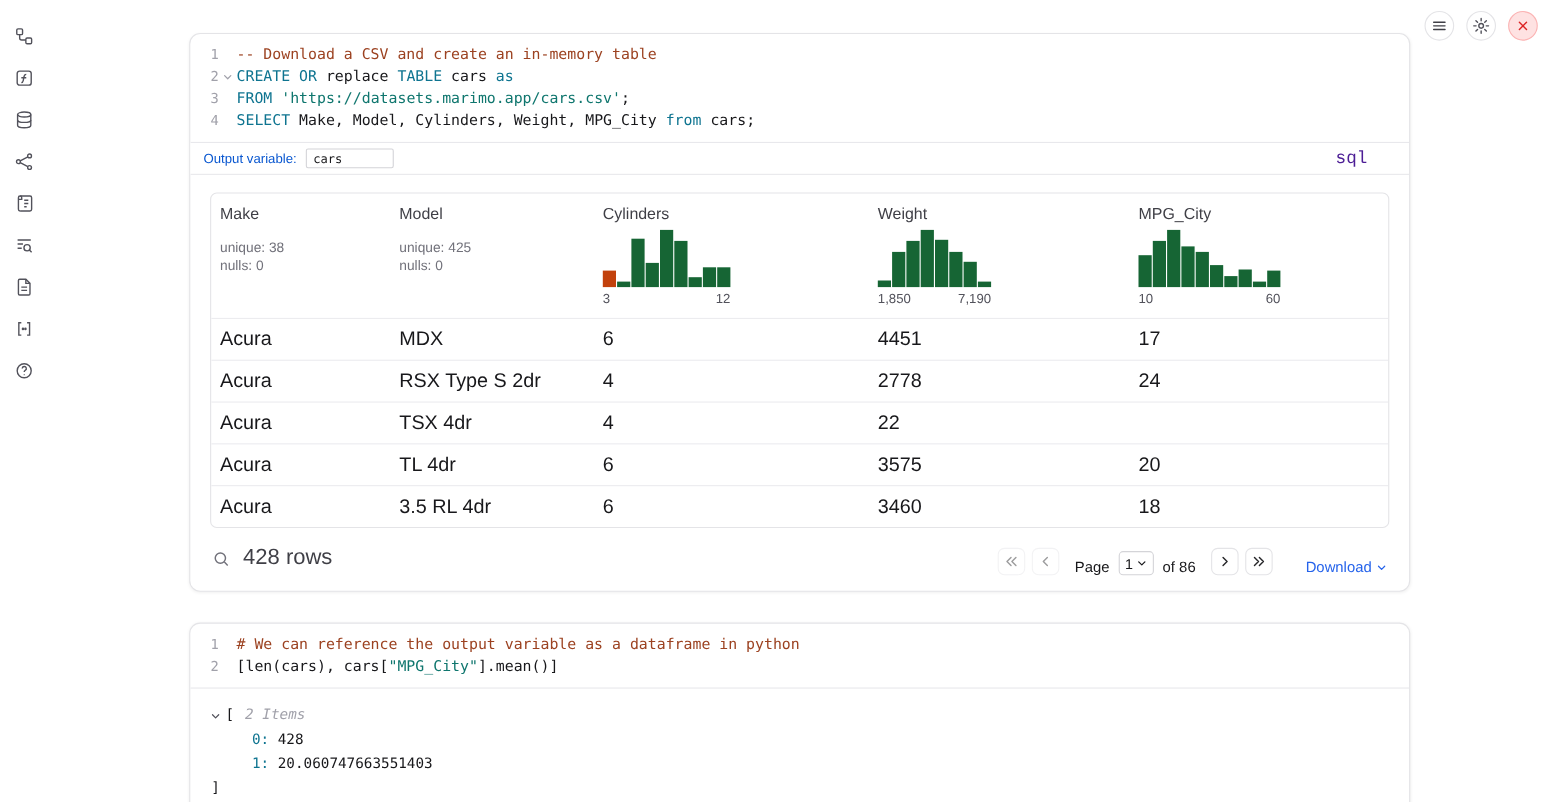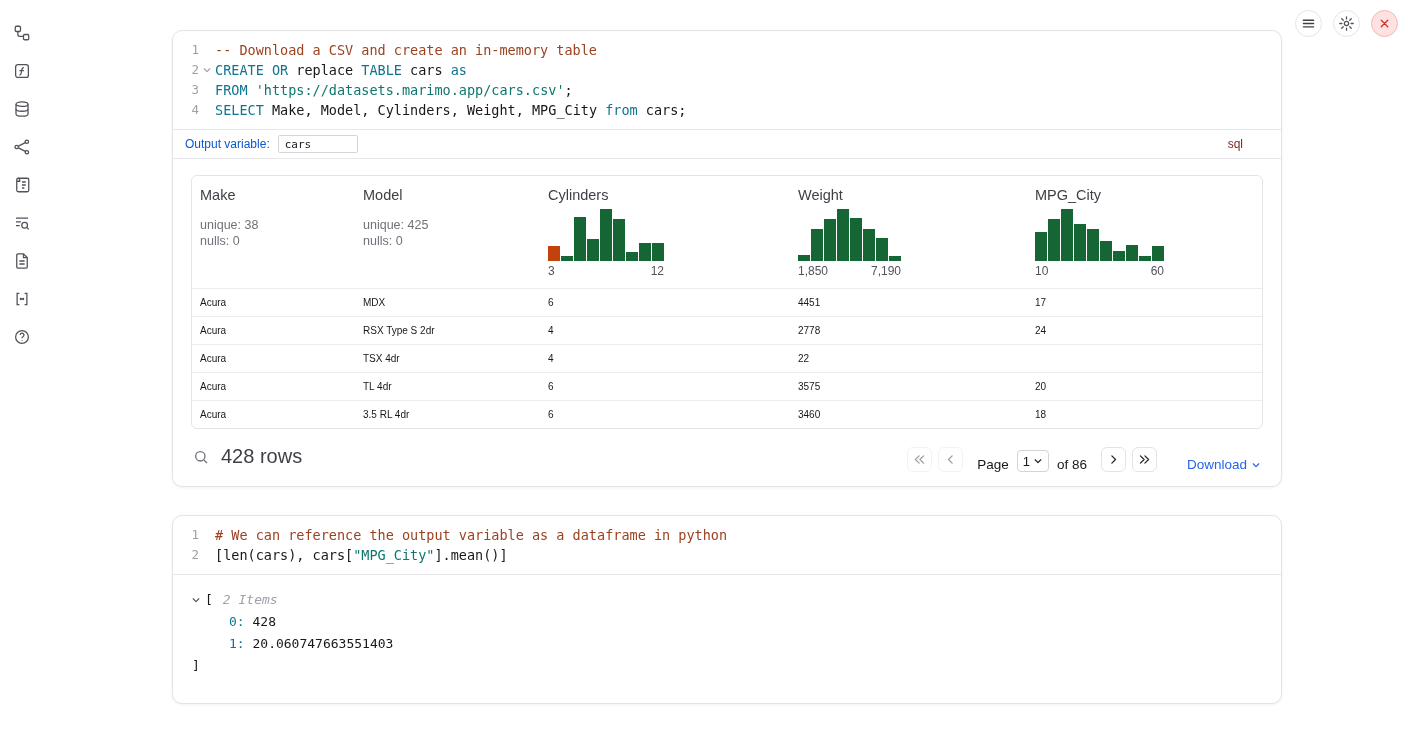--- a/index.html
+++ b/index.html
@@ -27,35 +27,35 @@
   .fold{width:16px;flex:none;display:flex;align-items:center;justify-content:center;color:#a1a1aa}
   .tok-kw{color:#0e7490}
   .tok-comment{color:#9c4221}
   .tok-str{color:#0f766e}
   .tok-plain{color:#18181b}
 
   
   .ov-bar{display:flex;align-items:center;gap:8px;border-top:1px solid #e8e8ec;border-bottom:1px solid #e8e8ec;padding:5px 12px;background:#fff}
   .ov-label{font-size:12px;font-weight:400;color:#0957d0}
   .ov-input{width:80px;height:18px;border:1px solid #d4d4d8;border-radius:2px;font-family:"DejaVu Sans Mono",monospace;font-size:11px;padding:0 6px;color:#18181b}
-  .lang-badge{margin-left:auto;margin-right:26px;color:#7f1d1d;font-size:12px;font-family:Liberation Sans, sans-serif}
+  .lang-badge{margin-left:auto;margin-right:26px;color:#4c1d95;font-size:16px;font-family:Liberation Mono, monospace}
 
   
   .output-area{padding:16px 18px 14px}
   .data-table{border:1px solid #e4e4e7;border-radius:6px;overflow:hidden}
   .tr{display:grid;grid-template-columns:163px 185px 250px 237px 1fr}
   .tbody .tr{border-top:1px solid #ececef}
   .th{padding:11px 8px 9px}
   .th-name{font-size:14.5px;color:#3f3f46}
   .stats{margin-top:14px;font-size:12.5px;color:#71717a;line-height:16px}
   .hist{margin-top:6px;display:inline-block}
   .hist-bars{display:flex;align-items:flex-end;gap:1px;height:52px}
   .hist-bar{width:12px}
   .hist-axis{display:flex;justify-content:space-between;margin-top:3px;font-size:12px;color:#52525b}
-  .td{padding:8px;font-size:10px;color:#18181b}
+  .td{padding:8px;font-size:18px;color:#18181b}
 
   
   .table-footer{display:flex;align-items:center;margin-top:12px;padding:0 2px}
   .row-count{margin-left:12px;font-size:20px;color:#3f3f46}
   .pager{margin-left:auto;display:flex;align-items:flex-end;gap:6px}
   .pg-btn{width:25px;height:25px;border:1px solid #e4e4e7;border-radius:6px;background:#fff;display:flex;align-items:center;justify-content:center;color:#27272a;cursor:pointer;padding:0}
   .pg-btn.disabled{opacity:.45}
   .page-label{font-size:13.5px;color:#18181b;margin:0 2px 0 8px}
   .page-select{display:flex;align-items:center;gap:3px;border:1px solid #d4d4d8;border-radius:4px;height:22px;padding:0 5px;font-size:13px;color:#18181b;cursor:pointer}
   .of-label{font-size:13.5px;color:#18181b;margin:16px 8px 0 2px}

